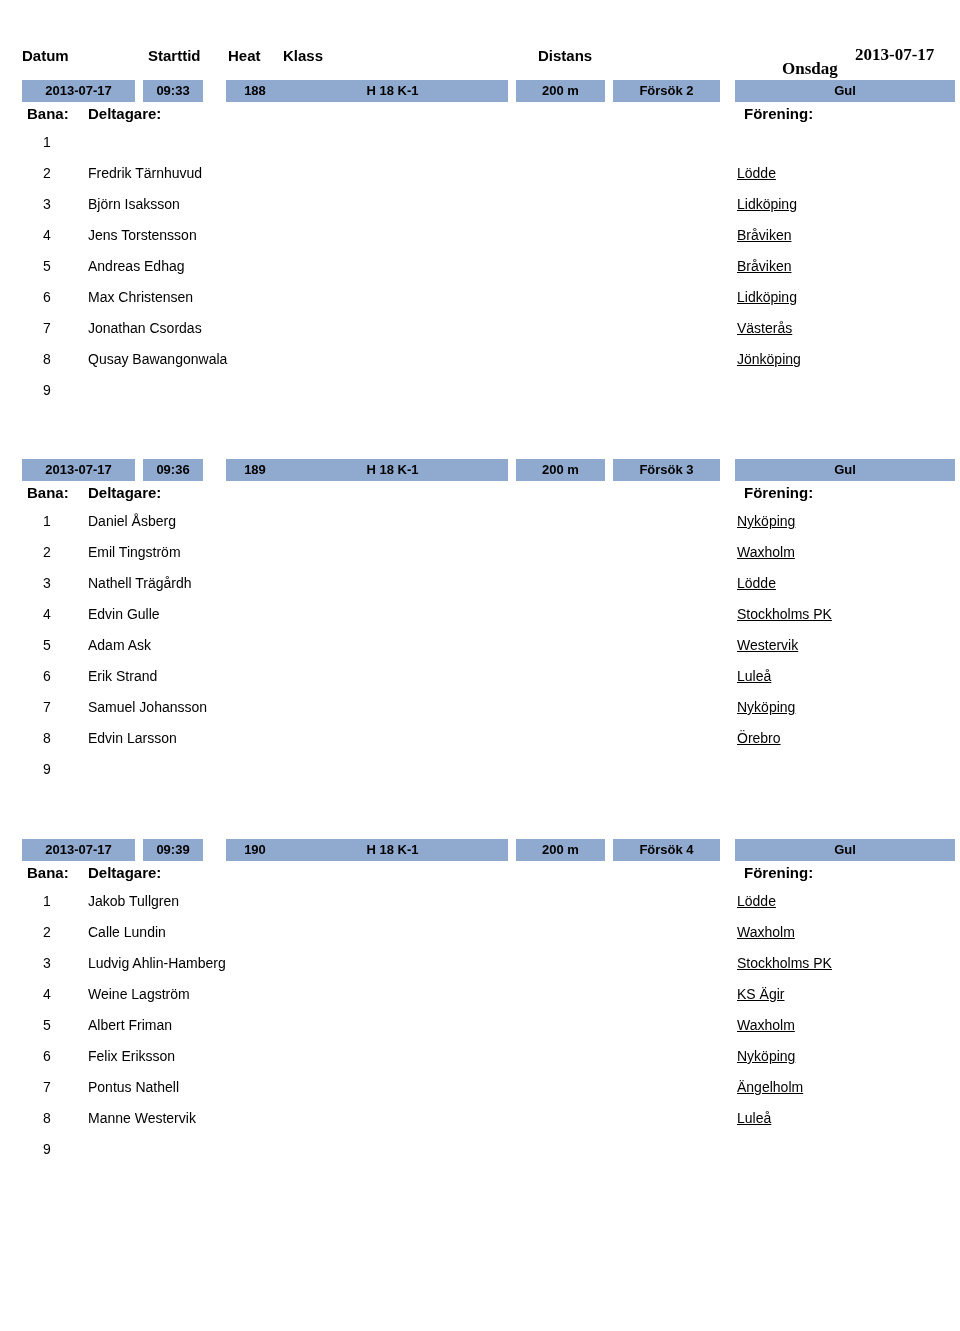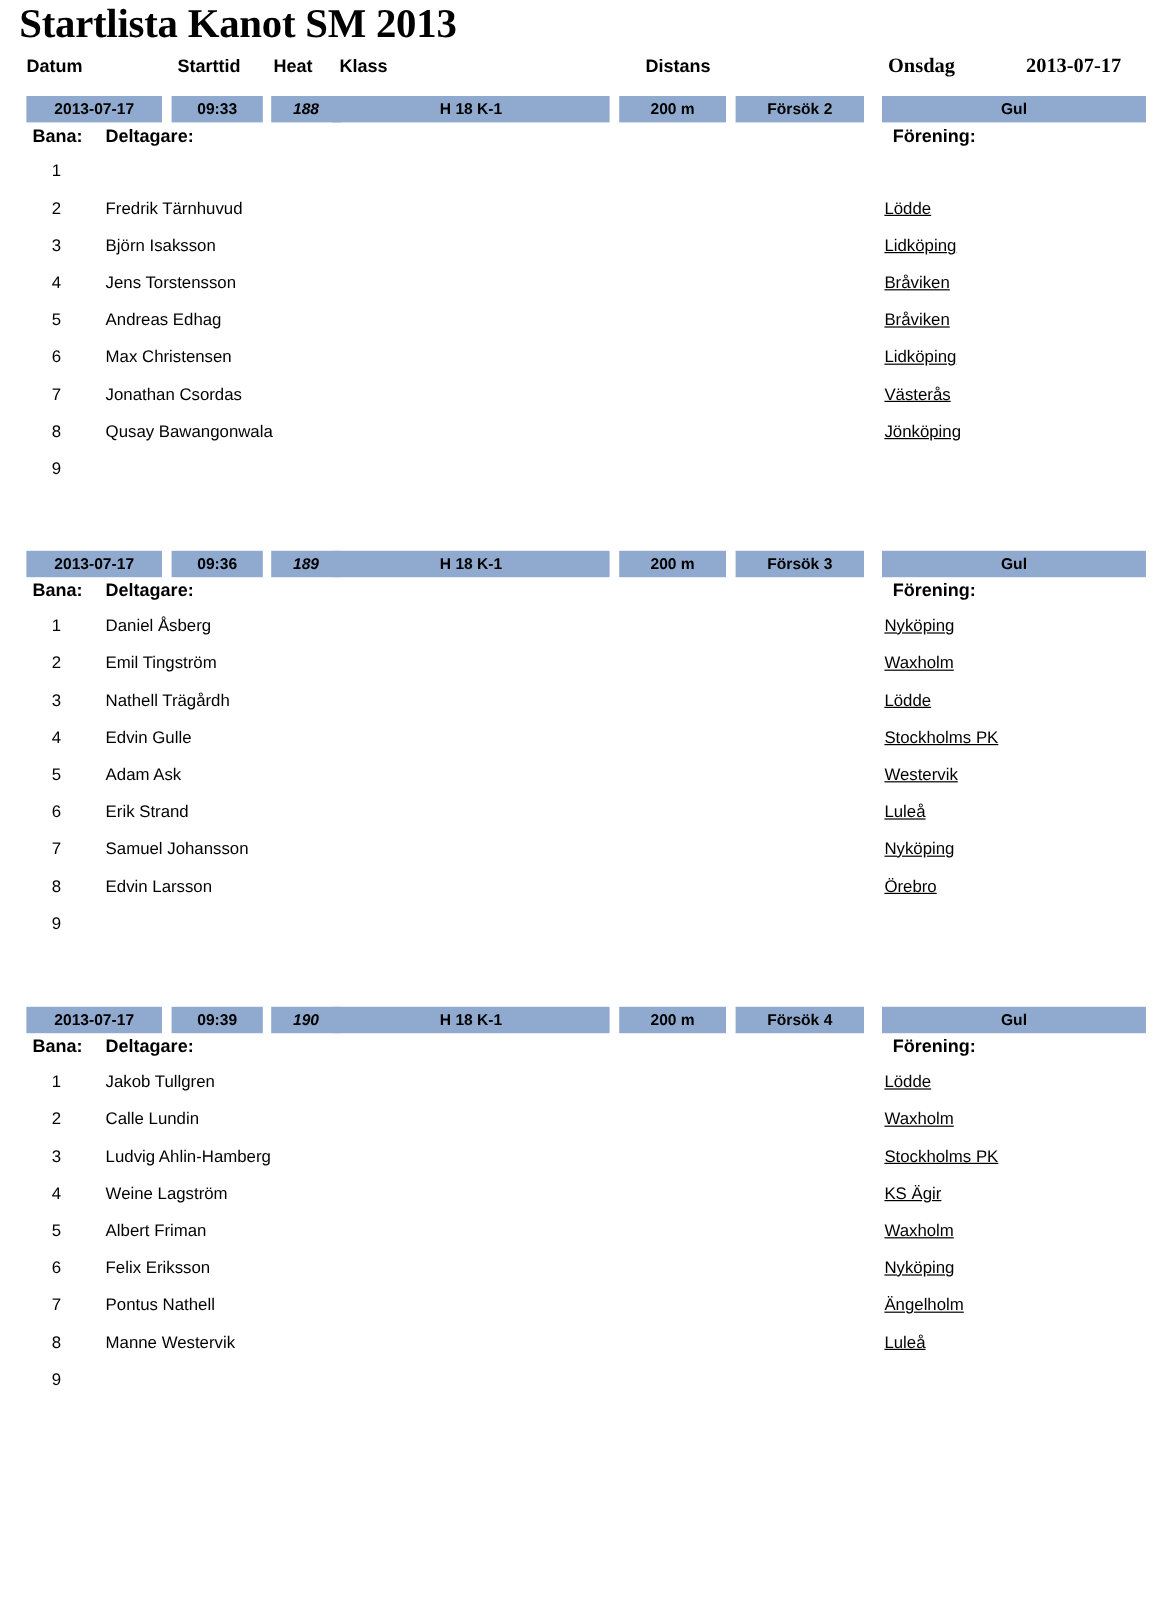--- a/index.html
+++ b/index.html
@@ -62,21 +62,21 @@
 
   .col-labels .lbl-serif {
     position: absolute;
     font-family: "Liberation Serif", serif;
     font-weight: bold;
     font-size: 17px;
     line-height: 20px;
     white-space: nowrap;
     top: -1px;
   }
-  .lbl-weekday { left: 740px; }
+  .lbl-weekday { left: 782px; margin-top: 14px; }
   .lbl-date    { left: 855px; }
 
   
   .heat-block {
     position: absolute;
     left: 0;
     width: 960px;
   }
 
   .heat-bar {
@@ -92,22 +92,22 @@
     background: #8faace;
     color: #000000;
     font-family: "Liberation Sans", sans-serif;
     font-weight: bold;
     font-size: 13px;
     text-align: center;
     white-space: nowrap;
     box-sizing: border-box;
   }
   .cell-datum    { left: 22px;  width: 113px; }
-  .cell-time     { left: 143px; width: 76px; }
-  .cell-heat     { left: 226px; width: 58px; font-style: italic; }
+  .cell-time     { left: 143px; width: 60px; }
+  .cell-heat     { left: 226px; width: 58px; }
   .cell-klass    { left: 277px; width: 231px; }
   .cell-distans  { left: 516px; width: 89px; }
   .cell-round    { left: 613px; width: 107px; }
   .cell-group    { left: 735px; width: 220px; }
 
   
   .sub-head {
     position: relative;
     height: 26px;
     width: 880px;
@@ -191,21 +191,20 @@
     font-size: 12px;
     line-height: 18px;
     white-space: nowrap;
   }
 </style>
 </head>
 <body>
 
 <div class="page">
 
-  <div class="doc-title">Startlista Kanot SM 2013</div>
 
   <div class="col-labels">
     <span class="lbl lbl-datum">Datum</span>
     <span class="lbl lbl-starttid">Starttid</span>
     <span class="lbl lbl-heat">Heat</span>
     <span class="lbl lbl-klass">Klass</span>
     <span class="lbl lbl-distans">Distans</span>
     <span class="lbl-serif lbl-weekday">Onsdag</span>
     <span class="lbl-serif lbl-date">2013-07-17</span>
   </div>

